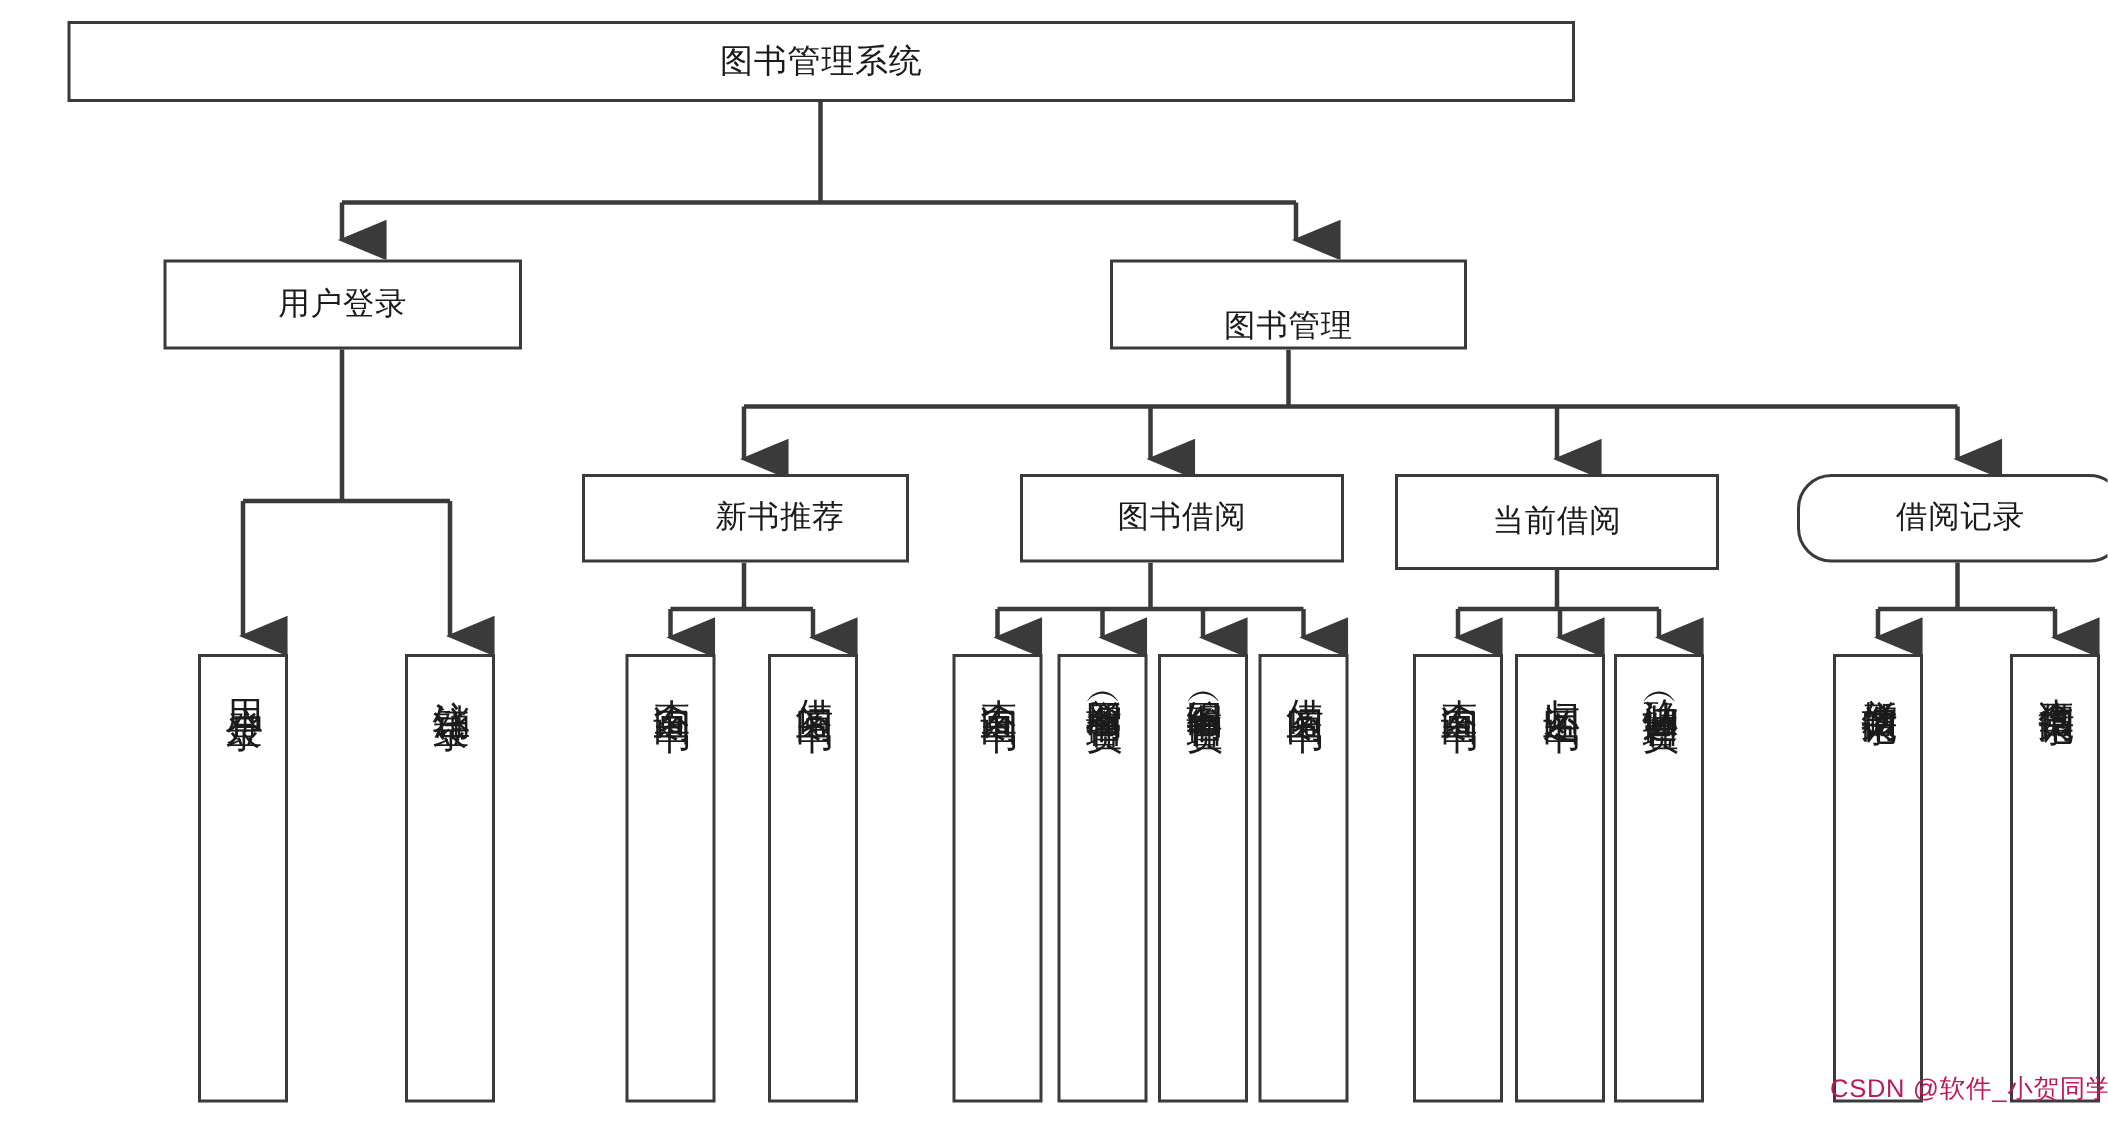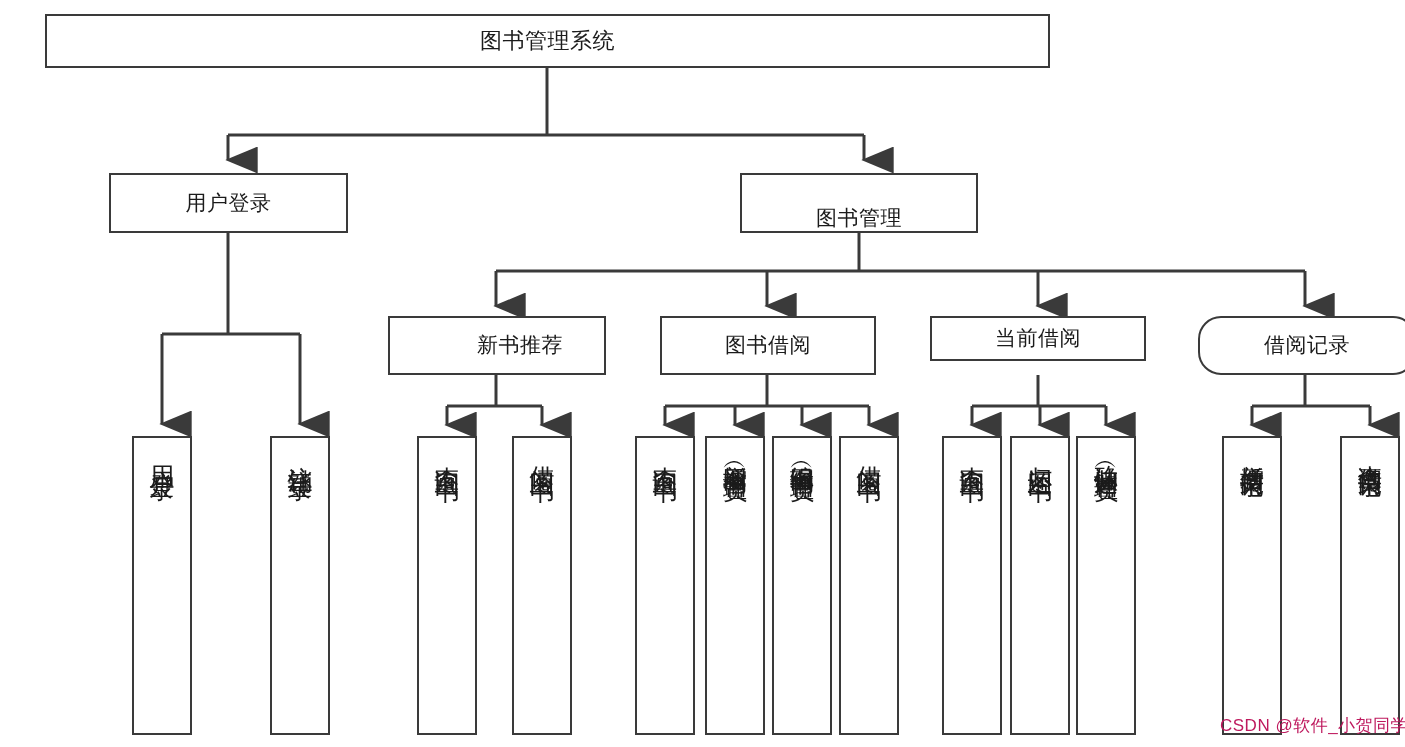--- a/index.html
+++ b/index.html
@@ -119,24 +119,24 @@
   <div class="node h-node" style="left:81px;top:173px;width:239px;height:60px;">
     <span class="lbl">用户登录</span>
   </div>
   <div class="node h-node" style="left:712px;top:173px;width:238px;height:60px;align-items:flex-end;">
     <span class="lbl">图书管理</span>
   </div>
 
   <div class="node h-node" style="left:360px;top:316px;width:218px;height:59px;padding-left:46px;">
     <span class="lbl">新书推荐</span>
   </div>
-  <div class="node h-node" style="left:632px;top:316px;width:216px;height:59px;">
+  <div class="node h-node" style="left:652px;top:316px;width:216px;height:59px;">
     <span class="lbl">图书借阅</span>
   </div>
-  <div class="node h-node" style="left:902px;top:316px;width:216px;height:45px;">
+  <div class="node h-node" style="left:902px;top:316px;width:216px;height:64px;">
     <span class="lbl">当前借阅</span>
   </div>
   <div class="node h-node" style="left:1170px;top:316px;width:218px;height:59px;border-radius:23px;">
     <span class="lbl">借阅记录</span>
   </div>
 
   <div class="node v-node" style="left:104px;top:436px;width:60px;height:299px;">
     <span class="lbl">用户登录</span>
   </div>
   <div class="node v-node" style="left:242px;top:436px;width:60px;height:299px;">

